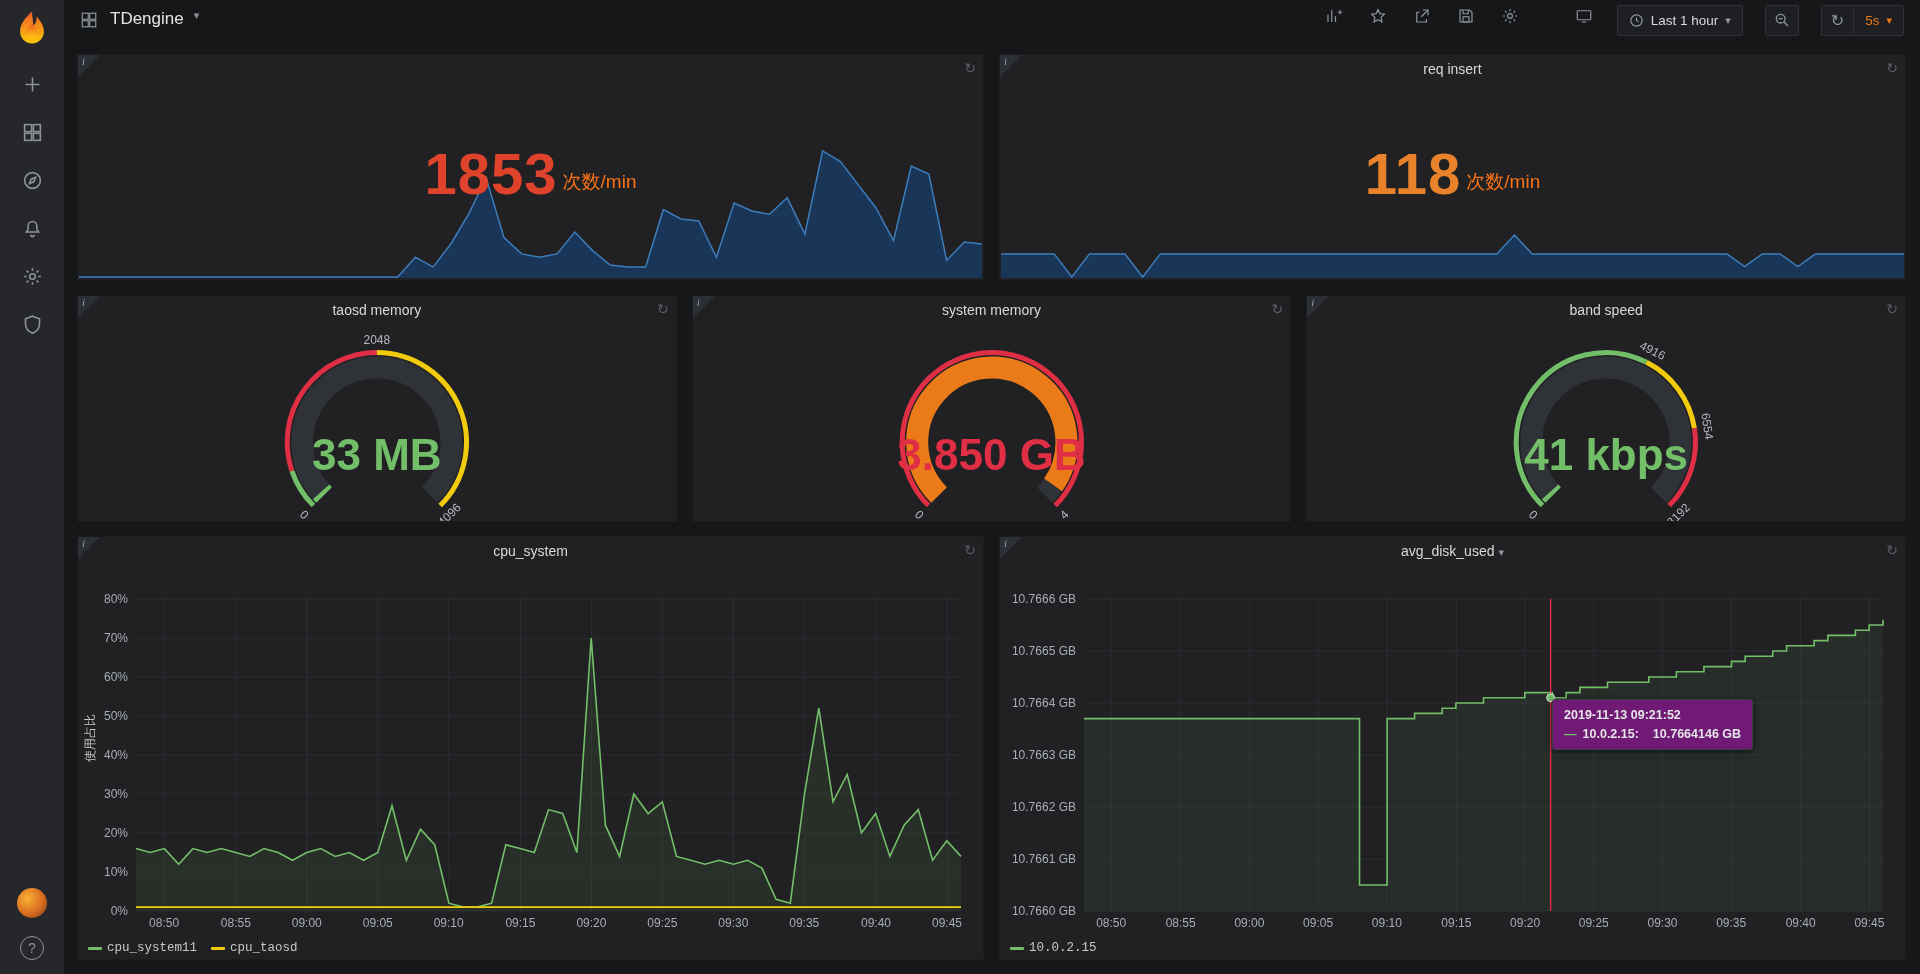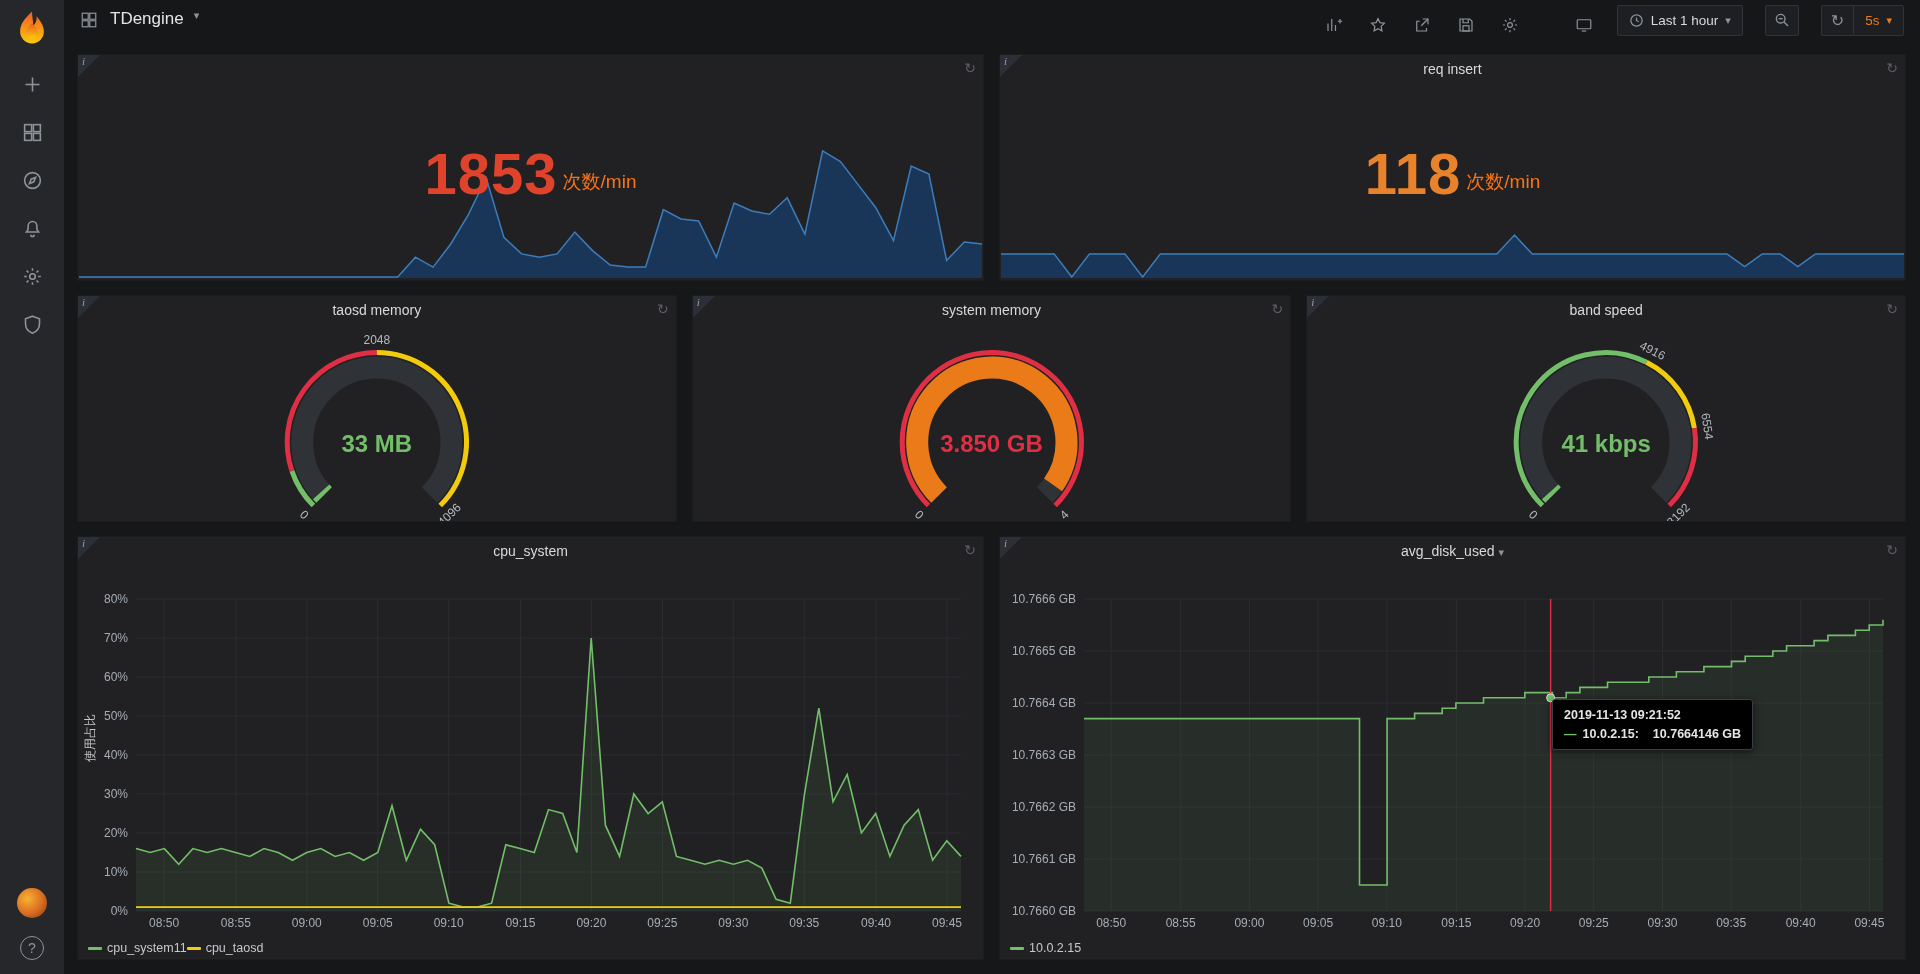--- a/index.html
+++ b/index.html
@@ -22,21 +22,21 @@
     color:#8e939a; font-size:14px; display:flex; align-items:center; justify-content:center; cursor:pointer; }
 
   
   .main { flex:1; display:flex; flex-direction:column; }
   .navbar { height:54px; display:flex; align-items:center; justify-content:space-between;
     padding:0 16px 0 14px; background:#161719; }
   .nav-left { display:flex; align-items:flex-start; gap:10px; }
   .nav-left .grid-ic { color:#8e939a; }
   .dash-title { font-size:17px; color:#e4e5e6; cursor:pointer; }
   .caret { color:#8e939a; font-size:11px; }
-  .nav-right { display:flex; align-items:flex-end; gap:22px; }
+  .nav-right { display:flex; align-items:flex-start; gap:22px; }
   .nav-ic { color:#8e939a; cursor:pointer; width:22px; height:22px; display:flex;
     align-items:center; justify-content:center; font-size:18px; }
   .nav-ic svg { width:18px; height:18px; stroke:currentColor; fill:none; stroke-width:1.6; }
   .nav-gap { width:8px; }
   .btn { display:flex; align-items:center; gap:7px; height:31px; padding:0 11px;
     border:1px solid #303439; background:#1d1f23; border-radius:2px; font-size:13.5px;
     color:#d8d9da; cursor:pointer; }
   .btn-group { display:flex; }
   .btn-group .btn:first-child { border-right:none; border-radius:2px 0 0 2px; }
   .btn-group .btn:last-child { border-radius:0 2px 2px 0; }
@@ -63,33 +63,33 @@
   
   .spark { position:absolute; left:1px; right:1px; bottom:2px; height:68%; width:calc(100% - 2px); }
   .bignum { position:absolute; left:0; right:0; top:46%; transform:translateY(-50%); z-index:3;
     display:flex; align-items:flex-end; justify-content:center; gap:5px; pointer-events:none; }
   .bignum .num { font-size:58px; font-weight:700; line-height:0.85; letter-spacing:1px; }
   .bignum .unit { font-size:19px; color:#f97316; padding-bottom:3px; }
 
   
   .gauge-svg { position:absolute; inset:0; width:100%; height:100%; }
   .gauge-value { position:absolute; left:0; right:0; top:54%; text-align:center;
-    font-size:24px; font-weight:700; z-index:3; pointer-events:none; }
+    font-size:44px; font-weight:700; z-index:3; pointer-events:none; }
 
   
   .chart-svg { position:absolute; top:26px; left:4px; right:8px; bottom:26px;
     width:calc(100% - 12px); height:calc(100% - 52px); }
   .ylabel { position:absolute; left:4px; top:44%; transform:rotate(-90deg) translateX(-50%);
     transform-origin:left top; font-size:12px; color:#c7c8c9; z-index:3; }
-  .legend { position:absolute; left:10px; bottom:4px; display:flex; gap:0; z-index:3; }
+  .legend { position:absolute; left:10px; bottom:4px; display:flex; gap:14px; z-index:3;font-family:Liberation Mono, monospace; }
   .legend-item { display:flex; align-items:center; gap:5px; font-size:12.5px; color:#c7c8c9; cursor:pointer; }
   .swatch { display:inline-block; width:14px; height:3px; border-radius:1px; }
 
   
-  .tooltip { position:absolute; left:61%; top:34%; z-index:6; background:#000000;
+  .tooltip { position:absolute; left:61%; top:34%; z-index:6; background:#701a75;
     border:1px solid #3a3e45; border-radius:3px; padding:8px 11px; font-size:12.5px;
     box-shadow:0 2px 8px rgba(0,0,0,0.5); white-space:nowrap; }
   .tooltip .tt-time { font-weight:700; color:#e4e5e6; margin-bottom:5px; }
   .tooltip .tt-row { display:flex; align-items:center; gap:6px; color:#e4e5e6; }
   .tooltip .tt-dash { color:#73bf69; font-weight:700; }
   .tooltip .tt-val { font-weight:700; margin-left:8px; }
 </style>
 </head>
 <body>
 

